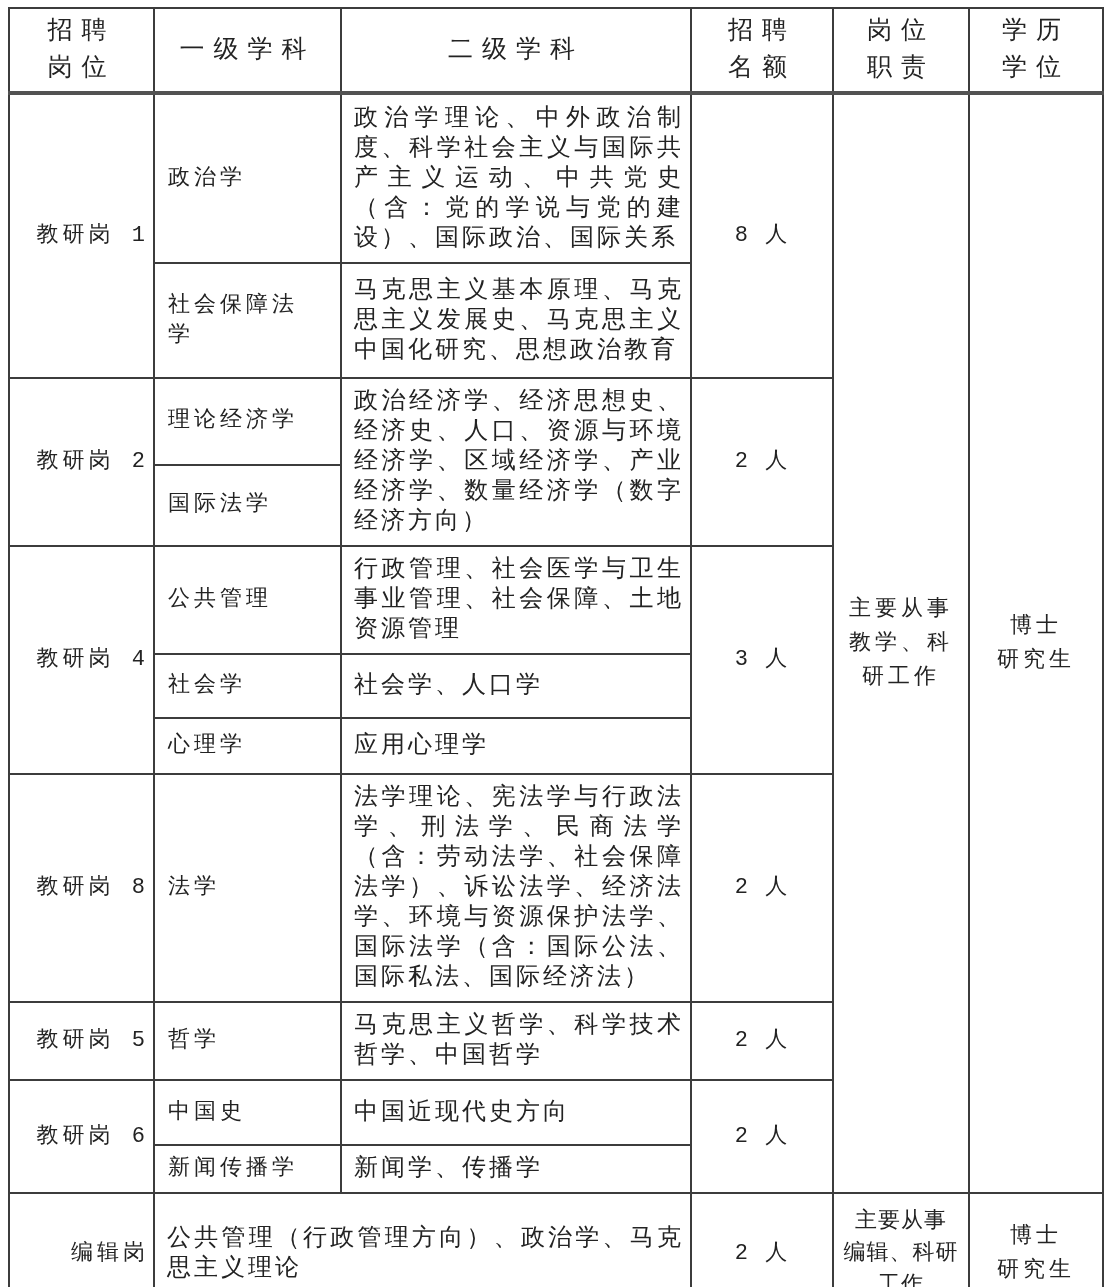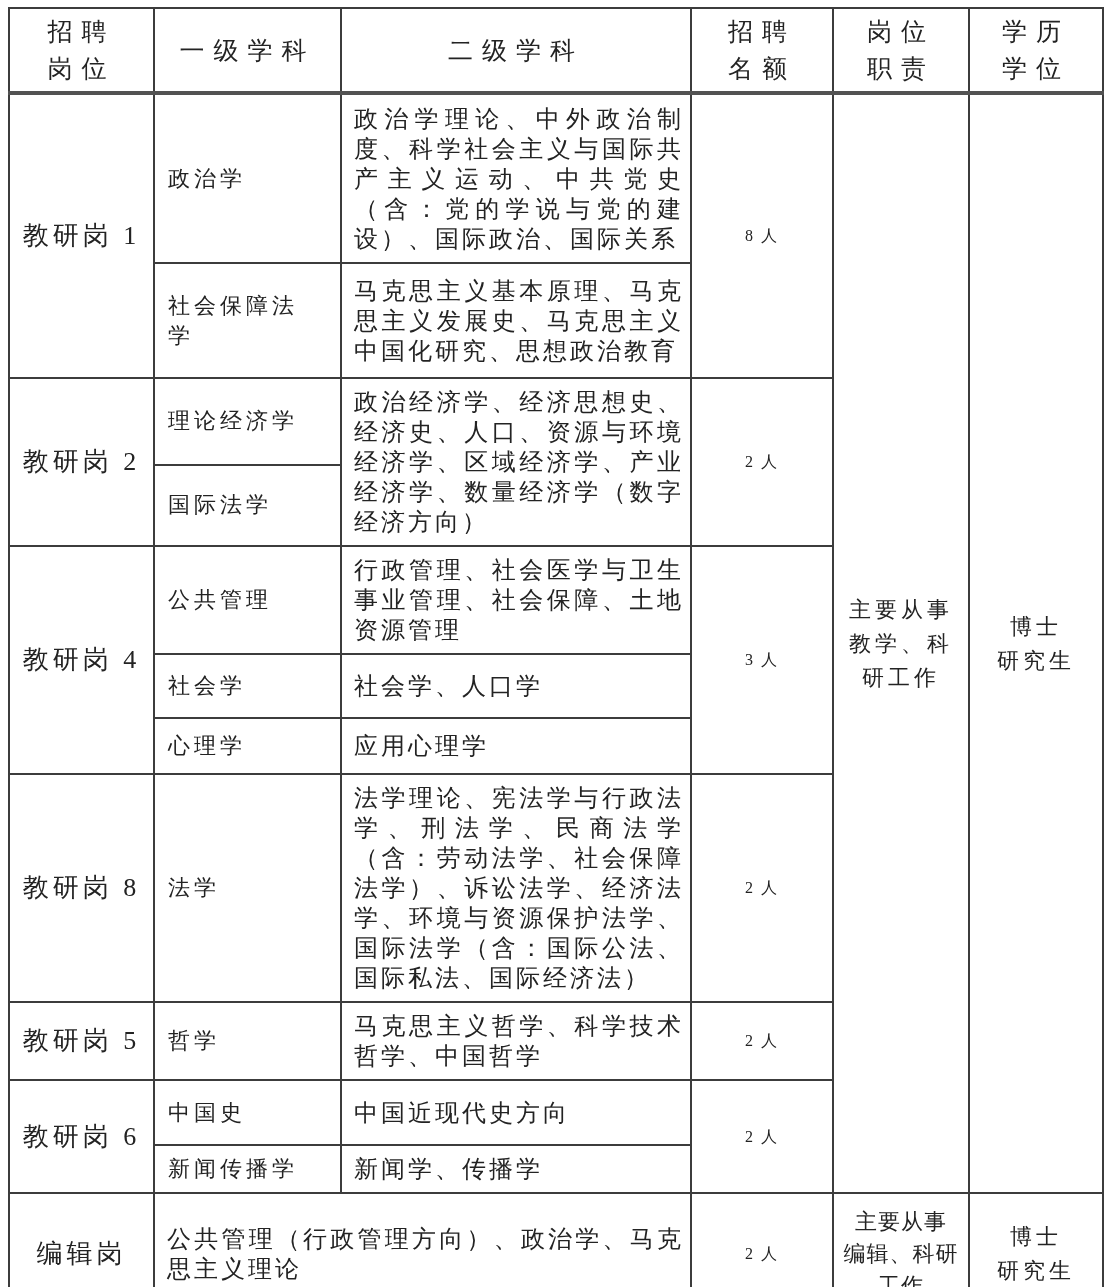--- a/index.html
+++ b/index.html
@@ -9,20 +9,21 @@
     width: 1111px;
     font-family: "Liberation Serif", "DejaVu Serif", serif;
     color: #232323;
   }
   .page {
     width: 1111px;
     height: 1287px;
     box-sizing: border-box;
     padding: 7px 0 0 8px;
     background: #ffffff;
+    font-family: Liberation Mono, monospace;
   }
   table.recruit {
     border-collapse: collapse;
     table-layout: fixed;
     width: 1094px;
     background: #ffffff;
   }
   col.c1 { width: 145px; }
   col.c2 { width: 187px; }
   col.c3 { width: 350px; }
@@ -40,22 +41,22 @@
   thead th {
     font-size: 25px;
     line-height: 37px;
     text-align: center;
     letter-spacing: 9px;
     white-space: pre-line;
     border-bottom: 4px solid #525252;
     padding: 4px 2px;
   }
   td.post {
-    text-align: center;
-    font-size: 26px;
+    text-align: right;
+    font-size: 22px;
     letter-spacing: 4px;
     line-height: 30px;
     padding: 6px 4px;
   }
   td.disc {
     text-align: left;
     font-size: 22px;
     letter-spacing: 4px;
     line-height: 30px;
     padding: 6px 20px 6px 13px;
@@ -63,21 +64,21 @@
   td.second {
     text-align: justify;
     text-justify: inter-character;
     font-size: 24px;
     letter-spacing: 3px;
     line-height: 30px;
     padding: 8px 6px 8px 12px;
   }
   td.quota {
     text-align: center;
-    font-size: 16px;
+    font-size: 22px;
     letter-spacing: 2px;
     line-height: 30px;
     padding-left: 10px;
   }
   td.duty, td.degree {
     text-align: center;
     font-size: 22px;
     letter-spacing: 4px;
     line-height: 34px;
     white-space: pre-line;

